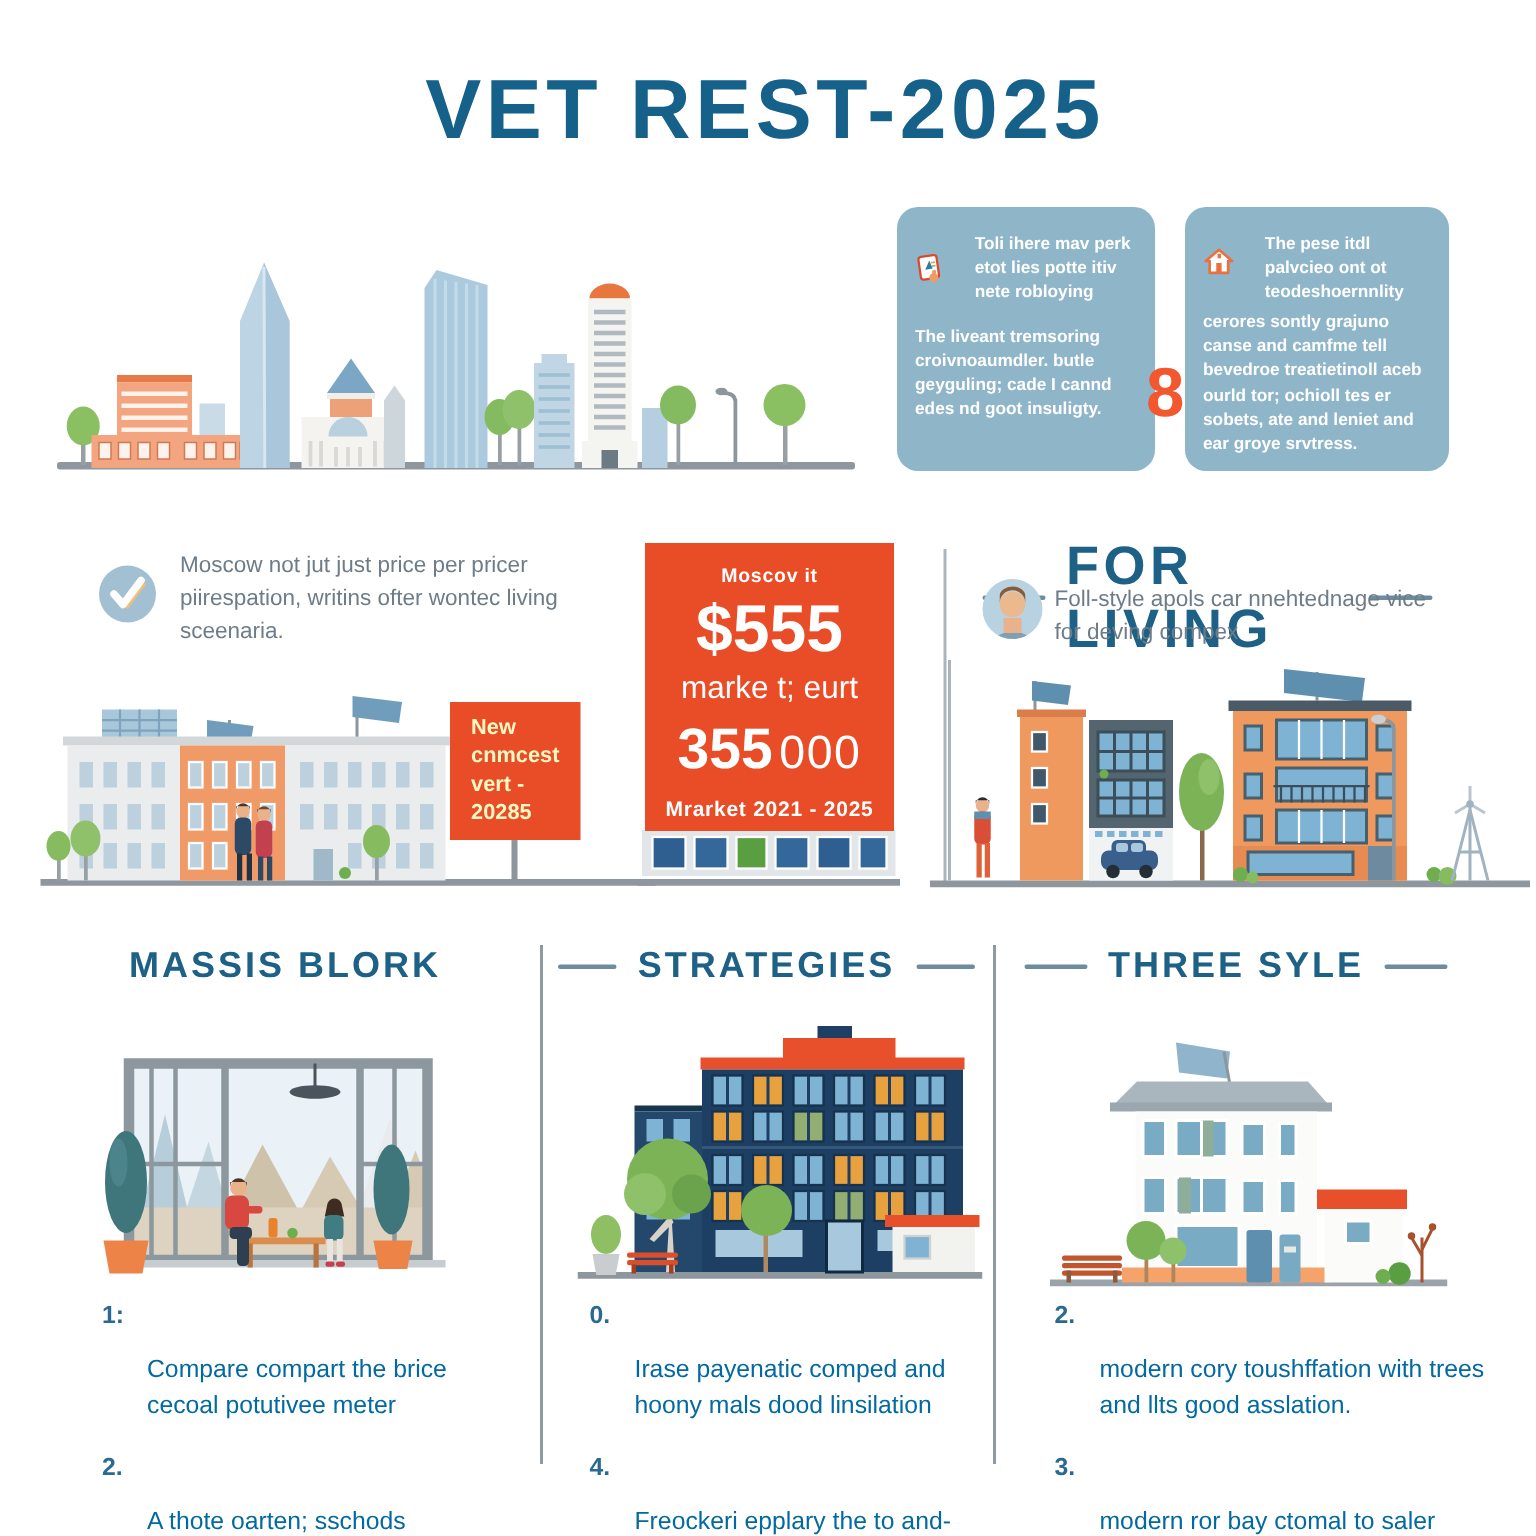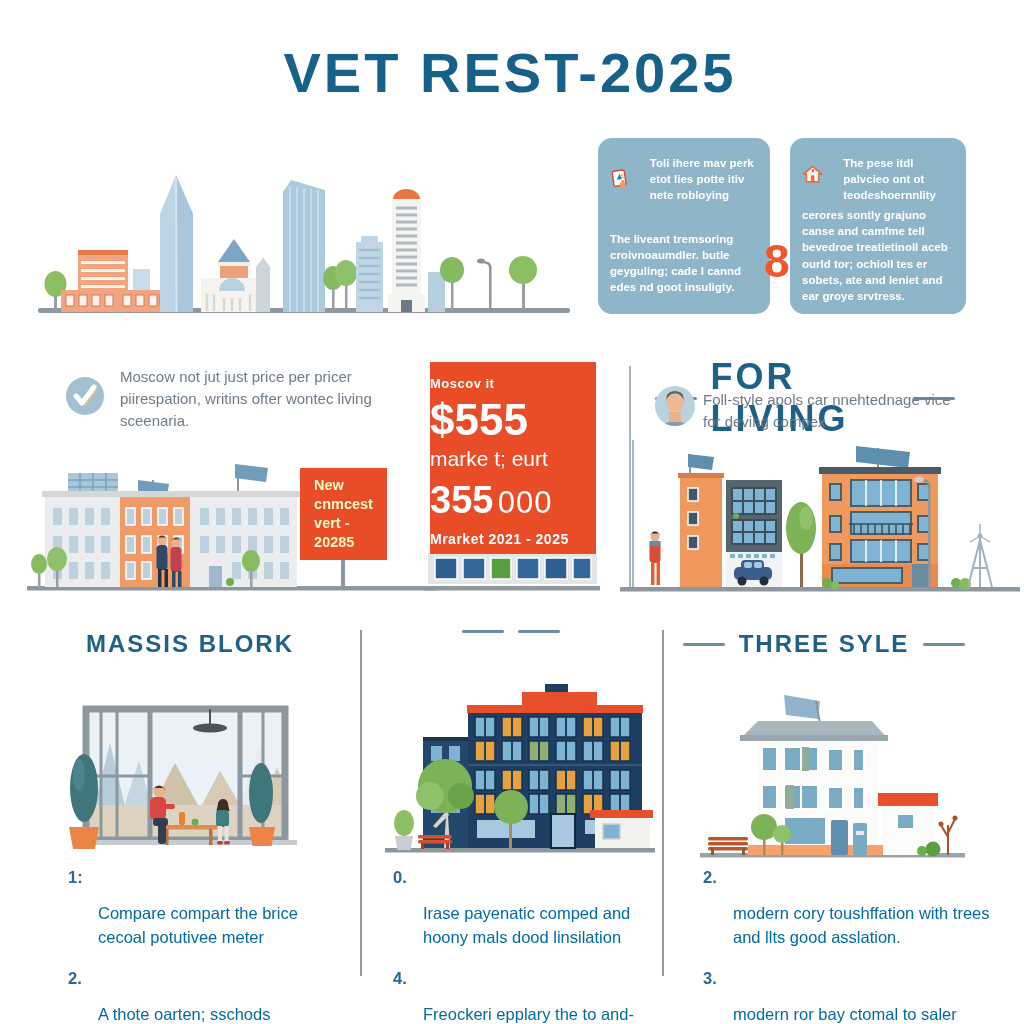--- a/index.html
+++ b/index.html
@@ -9,29 +9,29 @@
 
   .title{left:0;top:40px;width:1020px;text-align:center;font-size:56px;font-weight:700;
          letter-spacing:3px;color:#15618a;}
 
   
   .card{background:#8fb5c9;border-radius:14px;color:#fff;padding:13px 12px;box-sizing:border-box;}
   .card1{left:598px;top:138px;width:172px;height:176px;}
   .card2{left:790px;top:138px;width:176px;height:176px;}
   .card-row{display:flex;gap:20px;align-items:flex-start;justify-content:center;}
   .card-heading{font-size:11.5px;line-height:1.4;font-weight:700;padding-top:4px;}
-  .card-body{font-size:11.5px;line-height:1.4;margin-top:24px;font-weight:700;}
+  .card-body{font-size:11.5px;line-height:1.4;margin-top:10px;font-weight:700;}
   .connector8{left:764px;top:238px;font-size:46px;font-weight:700;color:#f2572e;line-height:1;}
 
   
   .check-note{left:108px;top:366px;width:268px;font-size:15px;line-height:1.45;color:#6e7c89;margin-left:12px;}
   .divider-mid{left:629px;top:366px;width:2px;height:224px;background:#a9b6bd;}
 
   .price-card{left:430px;top:362px;width:166px;height:192px;background:#e84d28;color:#fff;
-              box-sizing:border-box;padding-top:14px;}
+              text-align:center;box-sizing:border-box;padding-top:14px;}
   .pc-top{font-size:13px;font-weight:700;letter-spacing:.5px;}
   .pc-price{font-size:44px;font-weight:700;margin-top:4px;}
   .pc-label{font-size:21px;margin-top:2px;}
   .pc-num{margin-top:8px;}
   .pc-num .big{font-size:38px;font-weight:700;}
   .pc-num .suf{font-size:31px;font-weight:400;letter-spacing:1px;}
   .pc-cap{font-size:14px;font-weight:700;margin-top:9px;letter-spacing:.5px;}
 
   .dash-header{display:flex;align-items:center;justify-content:center;gap:14px;
                color:#1d6186;font-weight:700;}
@@ -459,20 +459,21 @@
   </svg>
 
   <div class="abs divider-b1"></div>
   <div class="abs divider-b2"></div>
 
   <div class="abs dash-header b-header b-h1">
     <span>MASSIS BLORK</span>
   </div>
   <div class="abs dash-header b-header b-h2">
     <span class="dash"></span>
+    <span>STRATEGIES</span>
     <span class="dash"></span>
   </div>
   <div class="abs dash-header b-header b-h3">
     <span class="dash"></span>
     <span>THREE SYLE</span>
     <span class="dash"></span>
   </div>
 
   <svg class="abs" style="left:55px;top:683px" width="250" height="175" viewBox="0 0 250 175">
     <defs>

